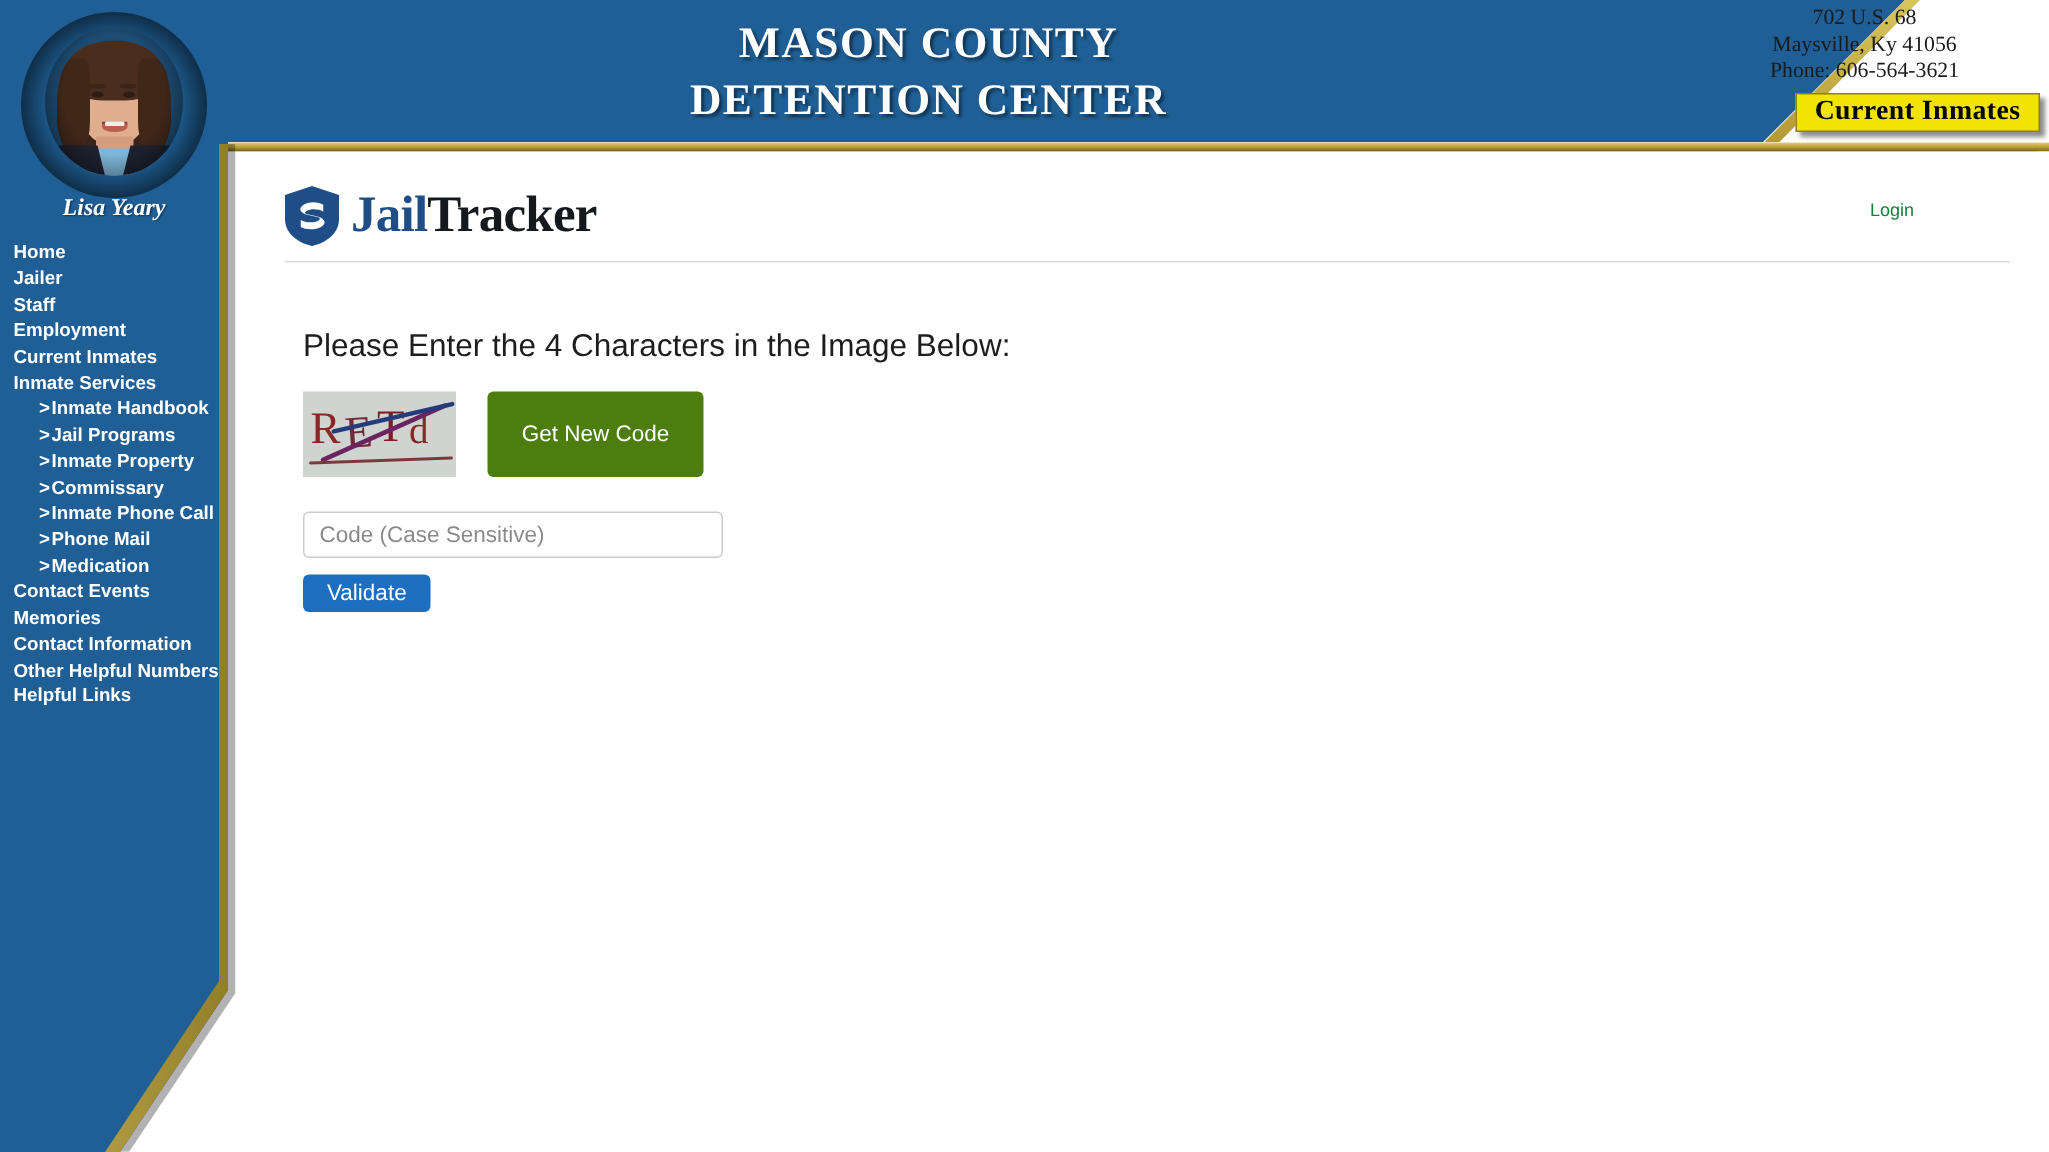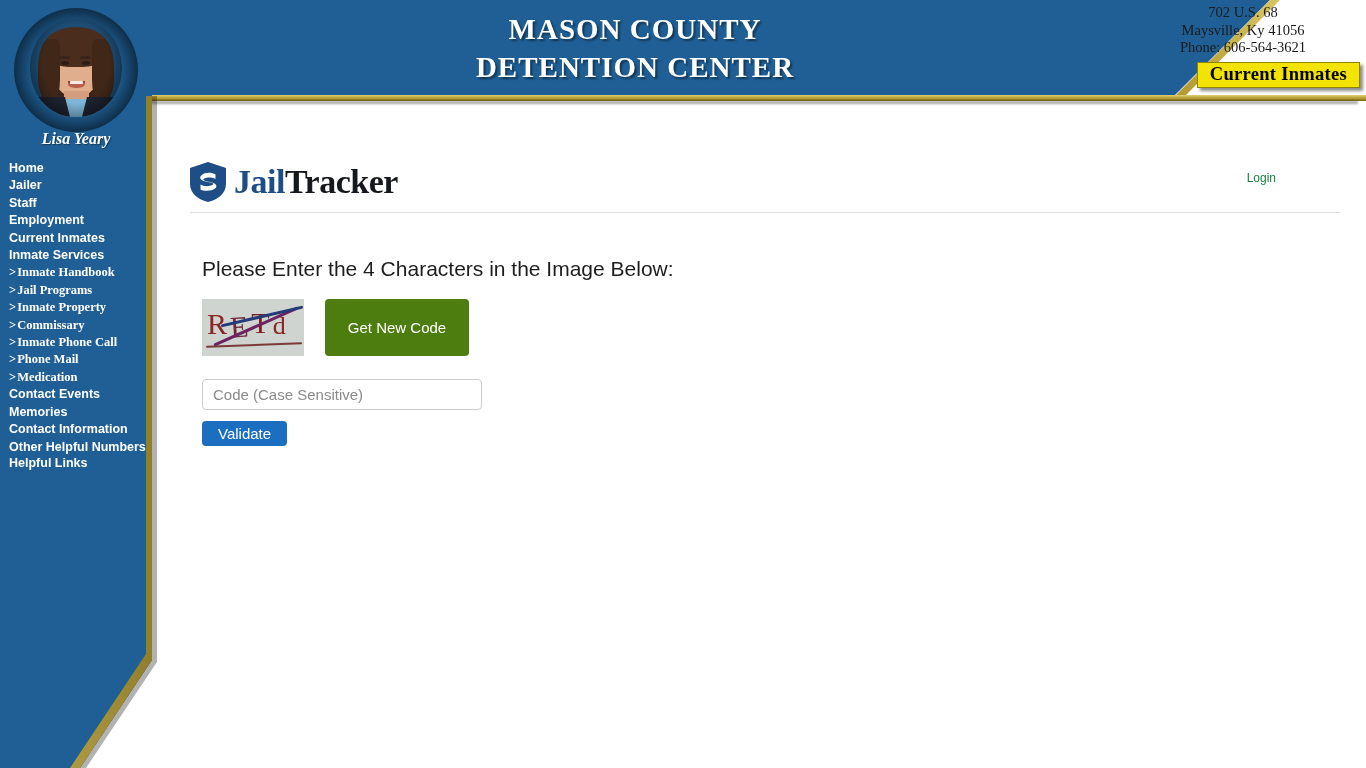--- a/index.html
+++ b/index.html
@@ -39,21 +39,21 @@
   #header-gold-diag {
     position: absolute;
     left: 0; top: 0;
     width: 1290px; height: 95px;
     background: linear-gradient(180deg,#d8c45e 0%, #b39a33 100%);
     clip-path: polygon(1270px 0, 1280px 0, 1186px 95px, 1176px 95px);
   }
 
   #header-title {
     position: absolute;
-    left: 330px; top: 10px;
+    left: 314px; top: 10px;
     width: 610px;
     text-align: center;
     color: #ffffff;
     font-family: "Liberation Serif", serif;
     font-weight: bold;
     font-size: 29px;
     letter-spacing: 1px;
     line-height: 38px;
     text-shadow: 2px 2px 2px rgba(0,0,0,.45);
   }
@@ -208,31 +208,30 @@
     display: block;
     color: #ffffff;
     font-size: 12.5px;
     font-weight: bold;
     line-height: 17.4px;
     padding-left: 9px;
     white-space: nowrap;
     cursor: pointer;
     text-decoration: none;
   }
-  .nav-item.sub { padding-left: 9px; font-family: Liberation Serif, serif; }
+  .nav-item.sub { padding-left: 26px; }
   .nav-item.sub .arrow { margin-right: 1px; }
   .nav-item.wrap { white-space: normal; line-height: 16.6px; }
 
   
   #content {
     position: absolute;
     left: 152px; top: 101px;
     width: 1214px; height: 480px;
     background: #ffffff;
-    margin-top: 38px;
   }
 
   #topbar {
     position: absolute;
     left: 38px; top: 14px;
     width: 1150px; height: 70px;
   }
   #logo {
     position: absolute;
     left: 0; top: 9px;

